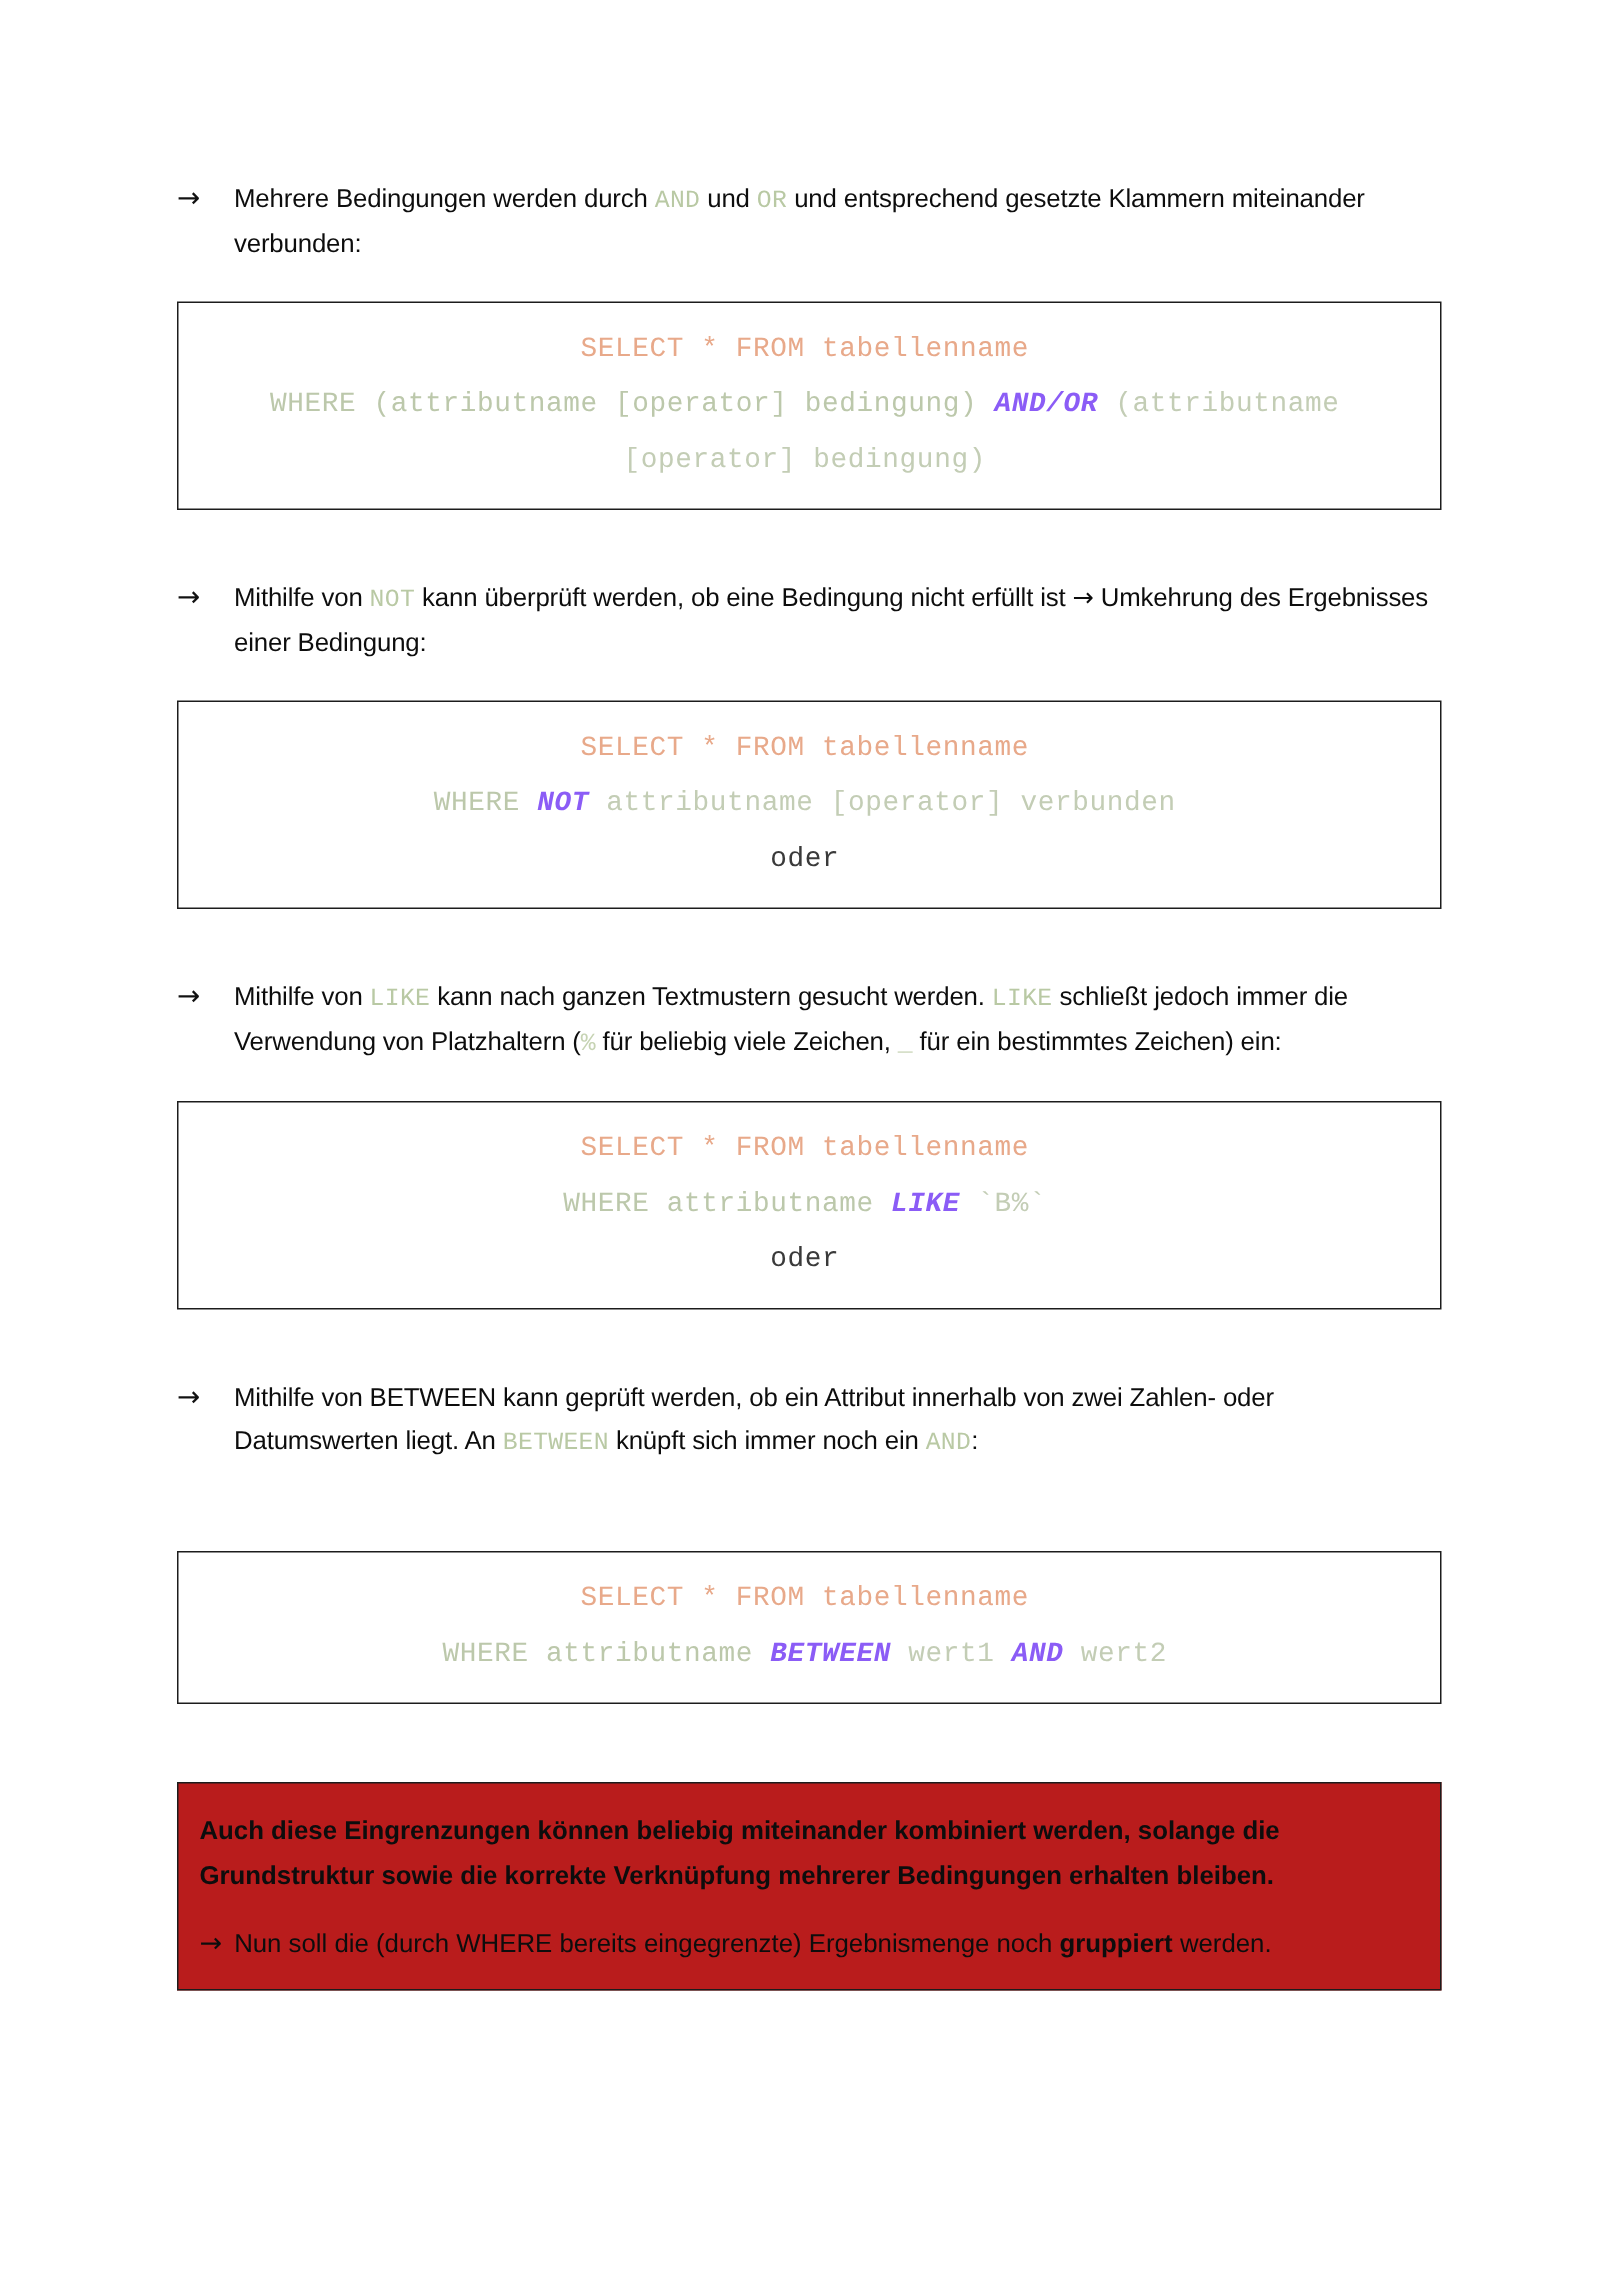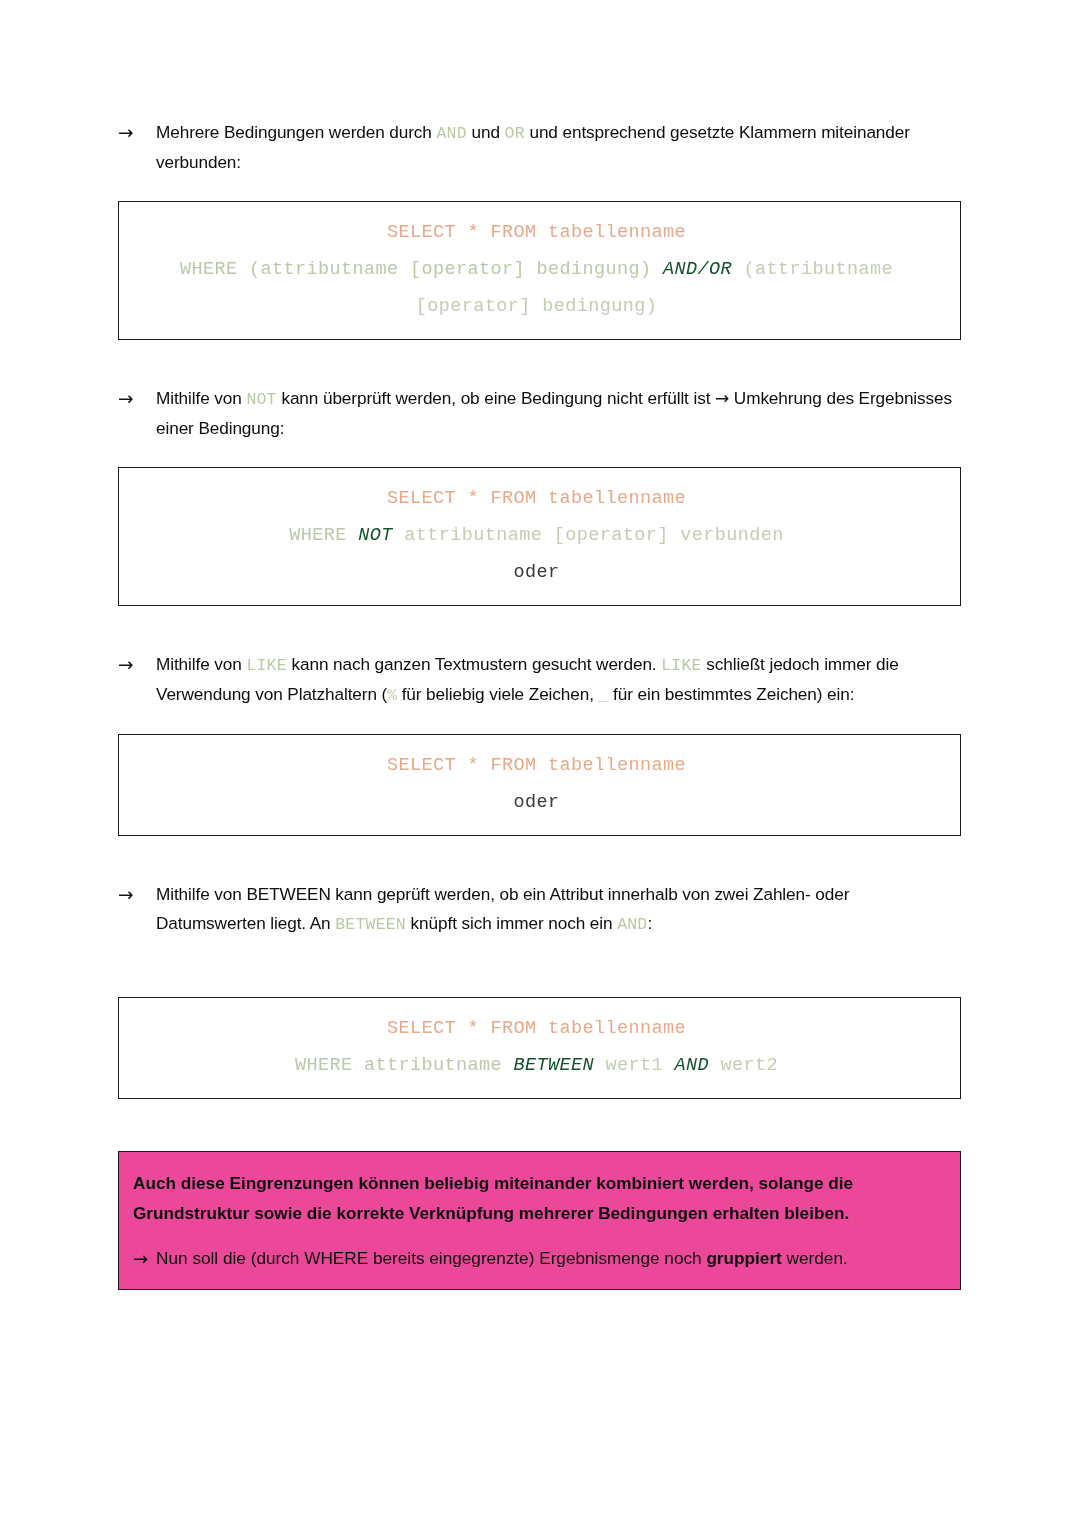--- a/index.html
+++ b/index.html
@@ -73,33 +73,33 @@
     text-align: center;
     font-family: "Liberation Mono", monospace;
     font-size: 18.5px;
     line-height: 37px;
     letter-spacing: 0.4px;
   }
   .codebox .cl { display: block; white-space: pre-wrap; }
   .c-select { color: #e8a98a; }
   .c-where  { color: #bcc8ab; }
   .c-body   { color: #c3cdb5; }
-  .c-bold   { color: #14532d; font-weight: normal; font-style: italic; }
+  .c-bold   { color: #8b5cf6; font-weight: bold; font-style: italic; }
   .c-plain  { color: #3a3a3a; }
   .c-ital   { color: #c3cdb5; }
 
   
   .gap-sm { height: 18px; }
   .gap-md { height: 44px; }
   .gap-lg { height: 52px; }
 
   
   .notebox {
     border: 1.8px solid #1c1c1c;
-    background: #ec4899;
+    background: #b91c1c;
     width: 843px;
     padding: 16px 14px 16px 14px;
   }
   .notebox .nb-head {
     font-size: 17.2px;
     line-height: 30px;
     font-weight: bold;
     color: #0d0d0d;
     margin: 0 0 16px 0;
     max-width: 760px;
@@ -156,20 +156,21 @@
 
   <div class="bullet">
     <span class="arrow">→</span>
     <span class="btext"><span>Mithilfe von </span><span class="kw">LIKE</span><span> kann nach ganzen Textmustern gesucht werden. </span><span class="kw">LIKE</span><span> schließt jedoch immer die Verwendung von Platzhaltern (</span><span class="kw-dim">%</span><span> für beliebig viele Zeichen, </span><span class="kw-dim">_</span><span> für ein bestimmtes Zeichen) ein:</span></span>
   </div>
 
   <div class="gap-sm"></div>
 
   <div class="codebox">
     <span class="cl c-select">SELECT * FROM tabellenname</span>
+    <span class="cl"><span class="c-where">WHERE attributname </span><span class="c-bold">LIKE</span><span class="c-body"> `B%`</span></span>
     <span class="cl c-plain">oder</span>
   </div>
 
   <div class="gap-md"></div>
 
   <div class="bullet">
     <span class="arrow">→</span>
     <span class="btext"><span>Mithilfe von BETWEEN kann geprüft werden, ob ein Attribut innerhalb von zwei Zahlen- oder Datumswerten liegt. An </span><span class="kw">BETWEEN</span><span> knüpft sich immer noch ein </span><span class="kw">AND</span><span>:</span></span>
   </div>
 

